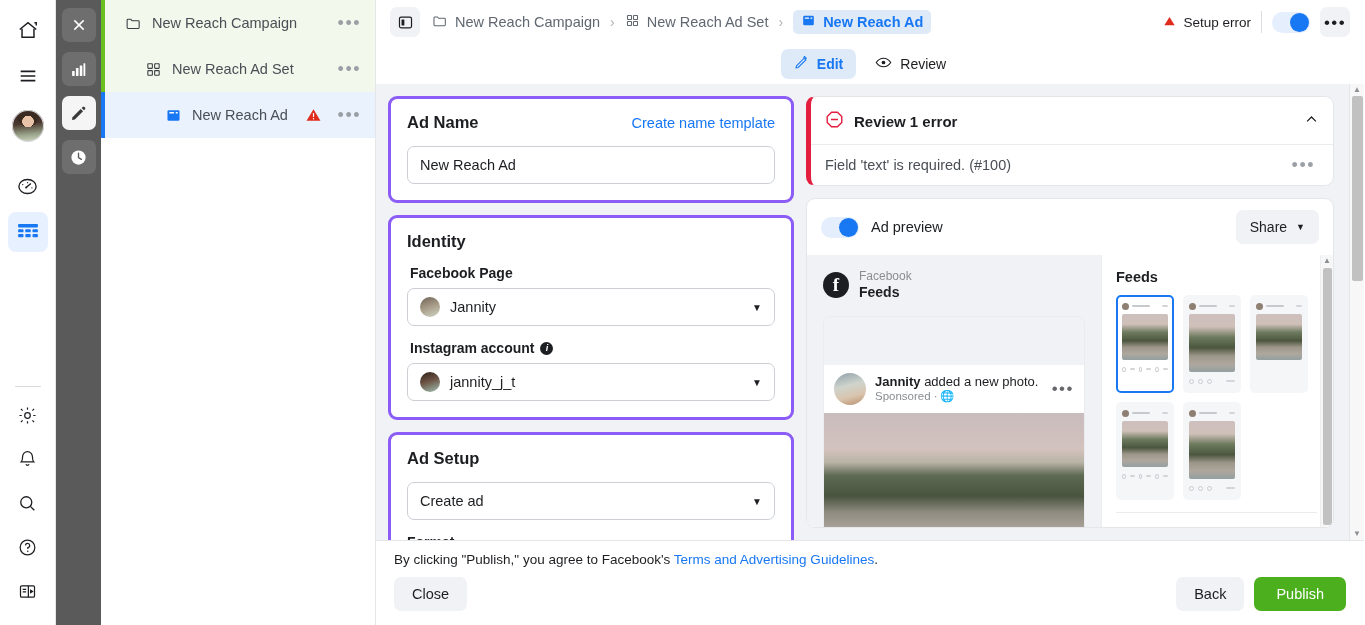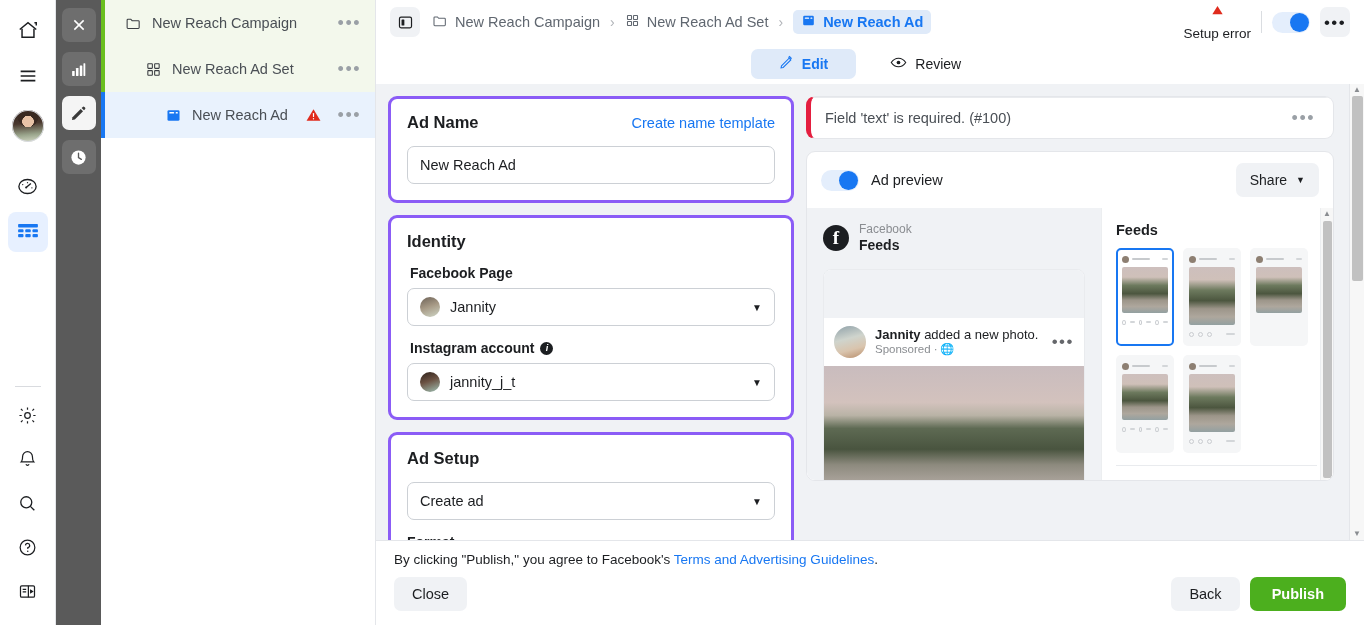--- a/index.html
+++ b/index.html
@@ -84,38 +84,38 @@
     display: flex; align-items: center; justify-content: center; cursor: pointer; flex: none;
   }
   .crumbs { display: flex; align-items: center; margin-left: 12px; min-width: 0; }
   .crumb { display: flex; align-items: center; gap: 7px; font-size: 14.5px; color: #606770; cursor: pointer; white-space: nowrap; }
   .crumb.current {
     color: #1877f2; font-weight: bold; background: #dfeaf9;
     padding: 3px 8px; border-radius: 5px;
   }
   .crumb-sep { color: #b0b3b8; font-size: 14px; margin: 0 10px; }
   .hdr-right { margin-left: auto; display: flex; align-items: center; gap: 10px; flex: none; }
-  .setup-err { display: flex; align-items: center; gap: 7px; font-size: 13.5px; color: #1c1e21; flex-direction: column; }
+  .setup-err { display: flex; align-items: center; gap: 7px; font-size: 13.5px; color: #1c1e21; }
   .vline { width: 1px; height: 22px; background: #dadde1; }
   .switch {
     width: 38px; height: 21px; border-radius: 11px; background: #e4eefc;
     position: relative; cursor: pointer; flex: none;
   }
   .switch .knob {
     position: absolute; right: 1px; top: 1px; width: 19px; height: 19px;
     border-radius: 50%; background: #1877f2;
   }
   .hdr-more {
     width: 30px; height: 30px; border-radius: 7px; background: #f0f2f5;
     display: flex; align-items: center; justify-content: center; cursor: pointer;
   }
   .hdr-tabs { height: 40px; display: flex; align-items: center; justify-content: center; gap: 6px; }
   .tab {
     display: flex; align-items: center; gap: 8px; font-size: 14px;
-    padding: 6px 28px; border-radius: 7px; cursor: pointer; color: #1c1e21;
+    padding: 6px 13px; border-radius: 7px; cursor: pointer; color: #1c1e21;
   }
   .tab.active { background: #dfeaf9; color: #1877f2; font-weight: bold; }
 
   
   .body-wrap { flex: 1 1 auto; display: flex; min-height: 0; position: relative; padding-right: 22px; }
   .col-left { width: 430px; flex: none; padding: 12px 12px 0 12px; overflow: hidden; }
   .col-right { flex: 1 1 auto; padding: 12px 8px 0 0; overflow: hidden; min-width: 0; }
 
   .card {
     background: #ffffff; border-radius: 9px; border: 3px solid #8b5cf6;
@@ -246,21 +246,21 @@
   }
   .agree { font-size: 13.5px; color: #1c1e21; }
   .agree a { color: #1877f2; text-decoration: none; cursor: pointer; }
   .foot-row { display: flex; align-items: center; margin-top: 10px; }
   .btn {
     border: none; font-family: inherit; border-radius: 7px; cursor: pointer;
     font-size: 14.5px; height: 34px; padding: 0 18px;
   }
   .btn-close { background: #f0f2f5; color: #1c1e21; }
   .btn-back { background: #f0f2f5; color: #1c1e21; margin-left: auto; }
-  .btn-publish { background: #4caf1e; color: #ffffff; font-weight: bold; margin-left: 10px; padding: 0 22px; }
+  .btn-publish { background: #4caf1e; color: #ffffff; font-weight: normal; margin-left: 10px; padding: 0 22px; }
 </style>
 </head>
 <body>
 
 <div class="app">
 
   <div class="rail">
     <div class="rail-btn">
       <svg width="22" height="22" viewBox="0 0 24 24" fill="none" stroke="#1c1e21" stroke-width="1.6">
           <path d="M3 11.5 12 4l9 7.5"></path>
@@ -538,20 +538,34 @@
             <span class="caret">▼</span>
           </div>
           <div class="cut-label">Format</div>
         </div>
 
       </div>
 
       <div class="col-right">
 
         <div class="err-card">
+          <div class="err-head">
+            <span>
+              <svg width="19" height="19" viewBox="0 0 24 24" fill="none" stroke="#e41e3f" stroke-width="1.8">
+                  <path d="M8.3 2.8h7.4L21.2 8.3v7.4L15.7 21.2H8.3L2.8 15.7V8.3z"></path>
+                  <path d="M7.6 12h8.8"></path>
+                </svg>
+            </span>
+            <span class="err-title">Review 1 error</span>
+            <span class="chev">
+              <svg width="15" height="15" viewBox="0 0 24 24" fill="none" stroke="#1c1e21" stroke-width="2">
+                  <path d="m5 15 7-7 7 7"></path>
+                </svg>
+            </span>
+          </div>
           <div class="err-body">
             <span class="err-msg">Field 'text' is required. (#100)</span>
             <span class="dots" style="margin-left:auto">•••</span>
           </div>
         </div>
 
         <div class="prev-card">
           <div class="prev-bar">
             <div class="switch-lg">
                 <div class="knob"></div>

